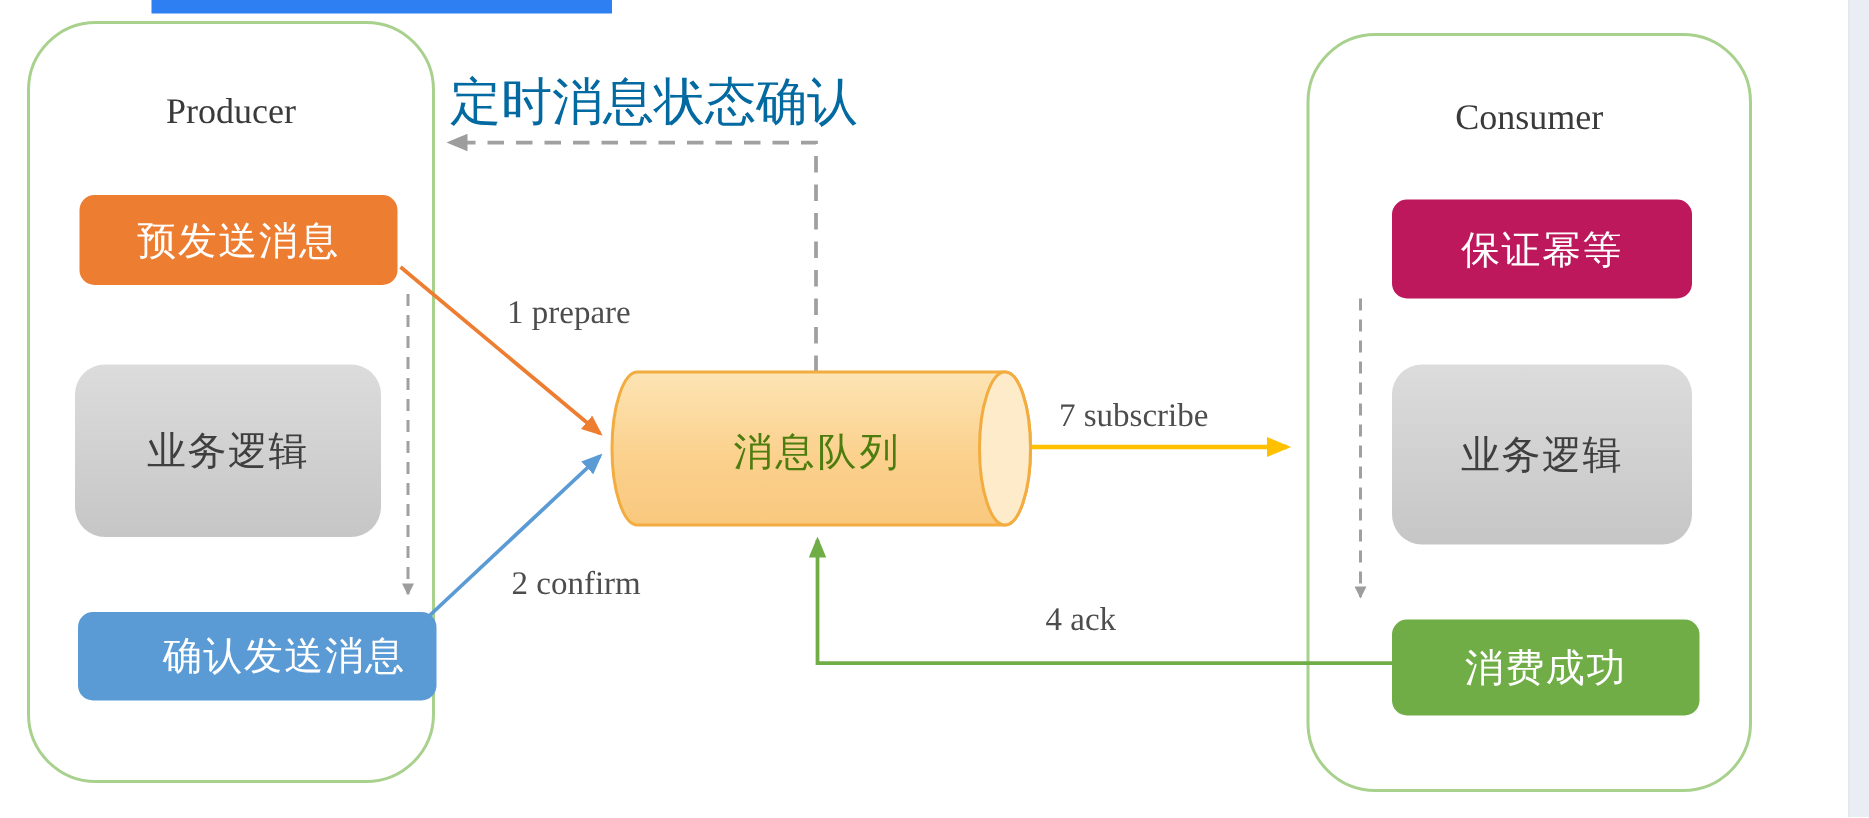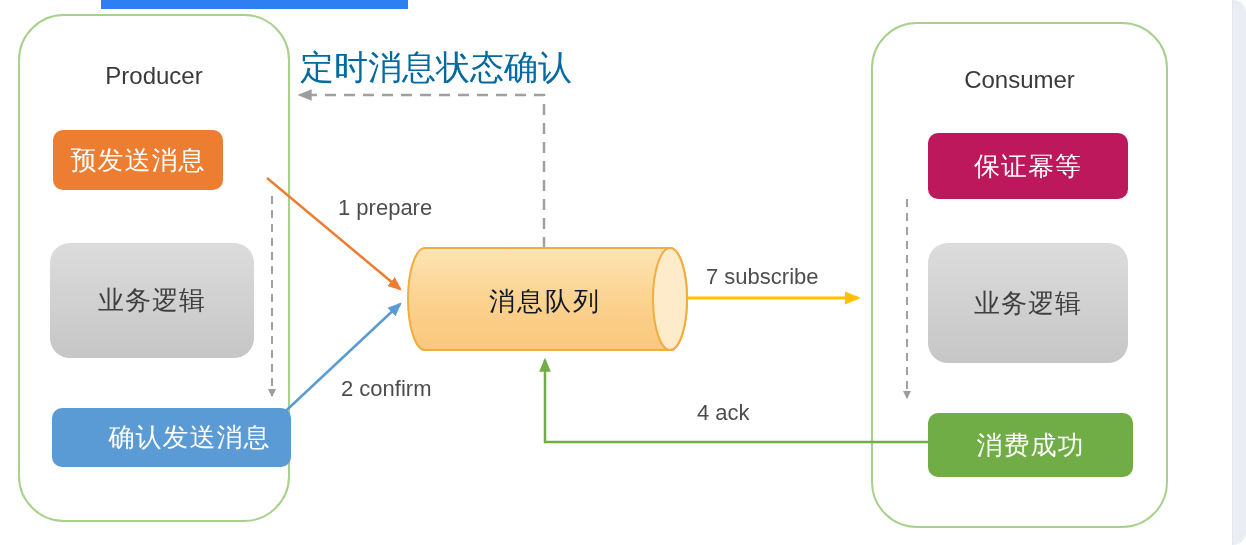--- a/index.html
+++ b/index.html
@@ -1,38 +1,37 @@
 <!DOCTYPE html>
 <html><head>
 <meta charset="utf-8">
 <style>
   html,body{margin:0;padding:0;background:#ffffff;}
   .canvas{
     position:relative;width:1246px;height:545px;background:#ffffff;overflow:hidden;
-    font-family:Liberation Sans, sans-serif;
-    border-radius:13px;
+    font-family:Liberation Serif, serif;
   }
   .top-bar{position:absolute;left:101px;top:0;width:307px;height:9px;background:#2e7ff2;}
   .right-strip{position:absolute;left:1232px;top:0;width:14px;height:545px;background:#eaeef4;border-left:1px solid #e2e7ee;}
   .panel{position:absolute;border:2px solid #a9d18e;border-radius:46px;background:#ffffff;box-sizing:border-box;}
   .panel.producer{left:18px;top:14px;width:272px;height:508px;}
   .panel.consumer{left:871px;top:22px;width:297px;height:506px;}
   .panel-title{position:absolute;text-align:center;font-size:24px;color:#3a3a3a;}
   .panel-title.producer{left:18px;top:62px;width:272px;}
   .panel-title.consumer{left:871px;top:66px;width:297px;}
   .node{position:absolute;display:flex;align-items:center;justify-content:center;
         color:#ffffff;font-size:26px;letter-spacing:1px;}
-  .node.orange{left:53px;top:130px;width:170px;height:60px;background:#ed7d31;border-radius:10px;}
+  .node.orange{left:53px;top:130px;width:212px;height:60px;background:#ed7d31;border-radius:10px;}
   .node.blue-p{left:52px;top:408px;width:203px;height:59px;background:#5b9bd5;border-radius:10px;padding-left:36px;}
   .node.gray-p{left:50px;top:243px;width:204px;height:115px;background:linear-gradient(#dcdcdc,#c6c6c6);border-radius:20px;color:#3f3f3f;}
   .node.blue-c{left:928px;top:133px;width:200px;height:66px;background:#be185d;border-radius:10px;}
   .node.gray-c{left:928px;top:243px;width:200px;height:120px;background:linear-gradient(#dcdcdc,#c6c6c6);border-radius:20px;color:#3f3f3f;}
   .node.green-c{left:928px;top:413px;width:205px;height:64px;background:#70ad47;border-radius:10px;}
   .queue-label{position:absolute;left:425px;top:284px;width:240px;text-align:center;
-               font-size:26px;color:#0f172a;letter-spacing:2px;}
+               font-size:26px;color:#4d7c0f;letter-spacing:2px;}
   .flow-label{position:absolute;font-size:22px;color:#4d4d4d;white-space:nowrap;}
   .flow-label.status{left:300px;top:45px;width:260px;text-align:left;font-size:34px;color:#0369a1;}
   .flow-label.prepare{left:338px;top:195px;}
   .flow-label.confirm{left:341px;top:376px;}
   .flow-label.subscribe{left:706px;top:264px;}
   .flow-label.ack{left:697px;top:400px;}
   svg.overlay{position:absolute;left:0;top:0;pointer-events:none;}
 </style>
 </head>
 <body>

